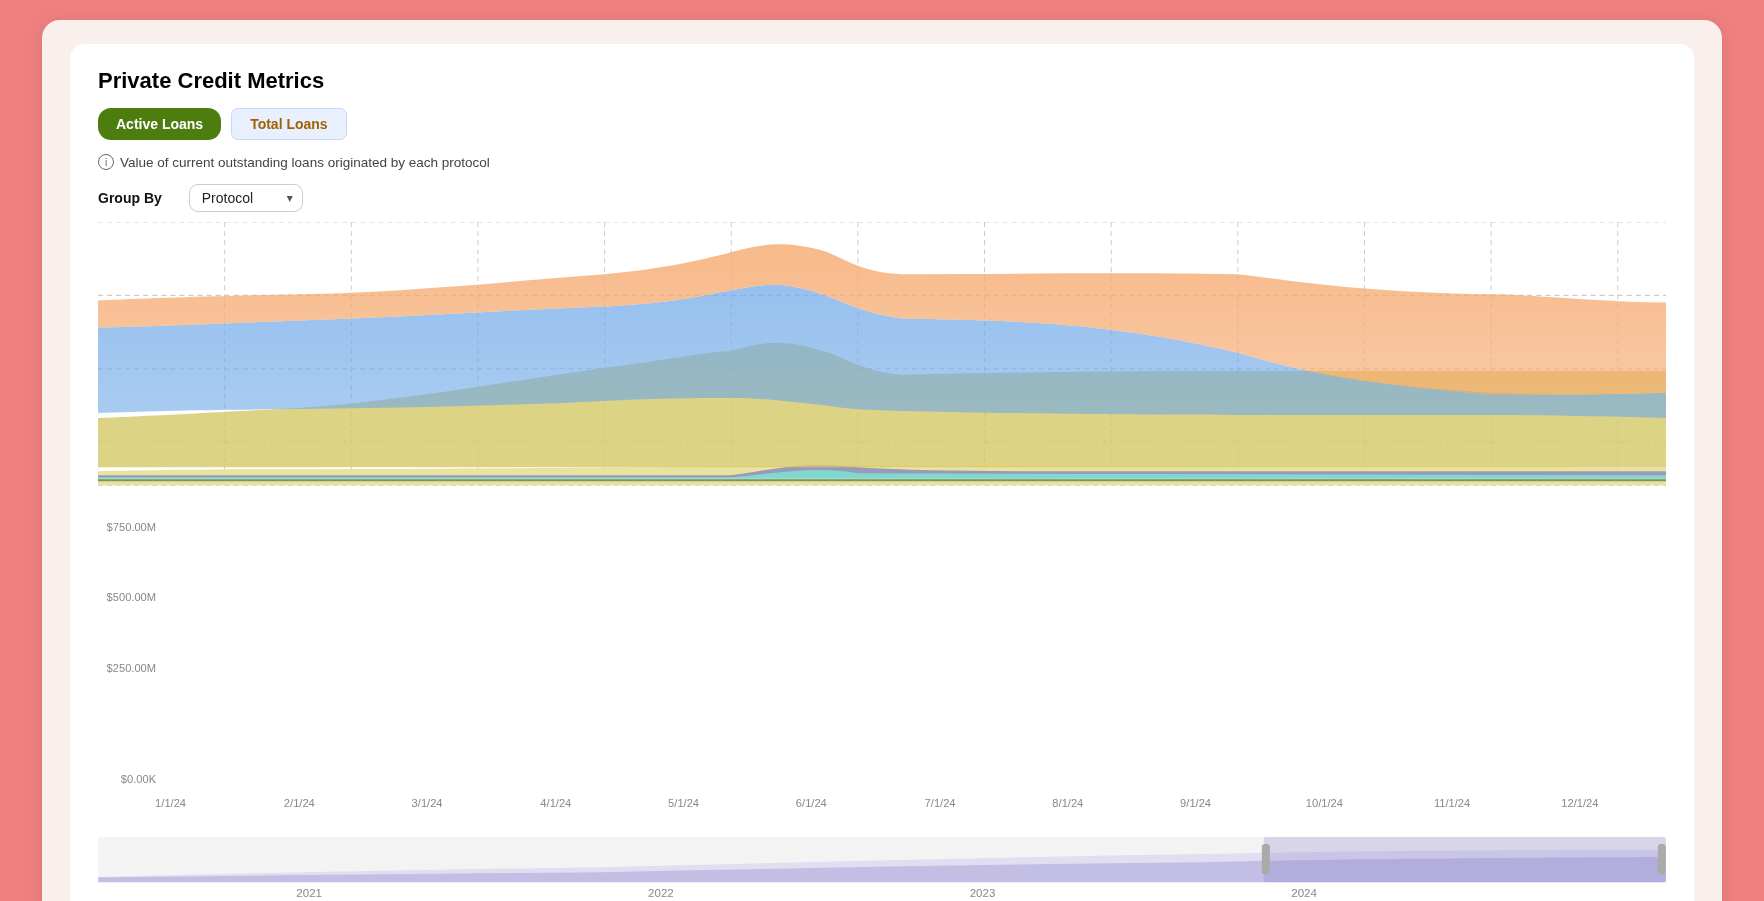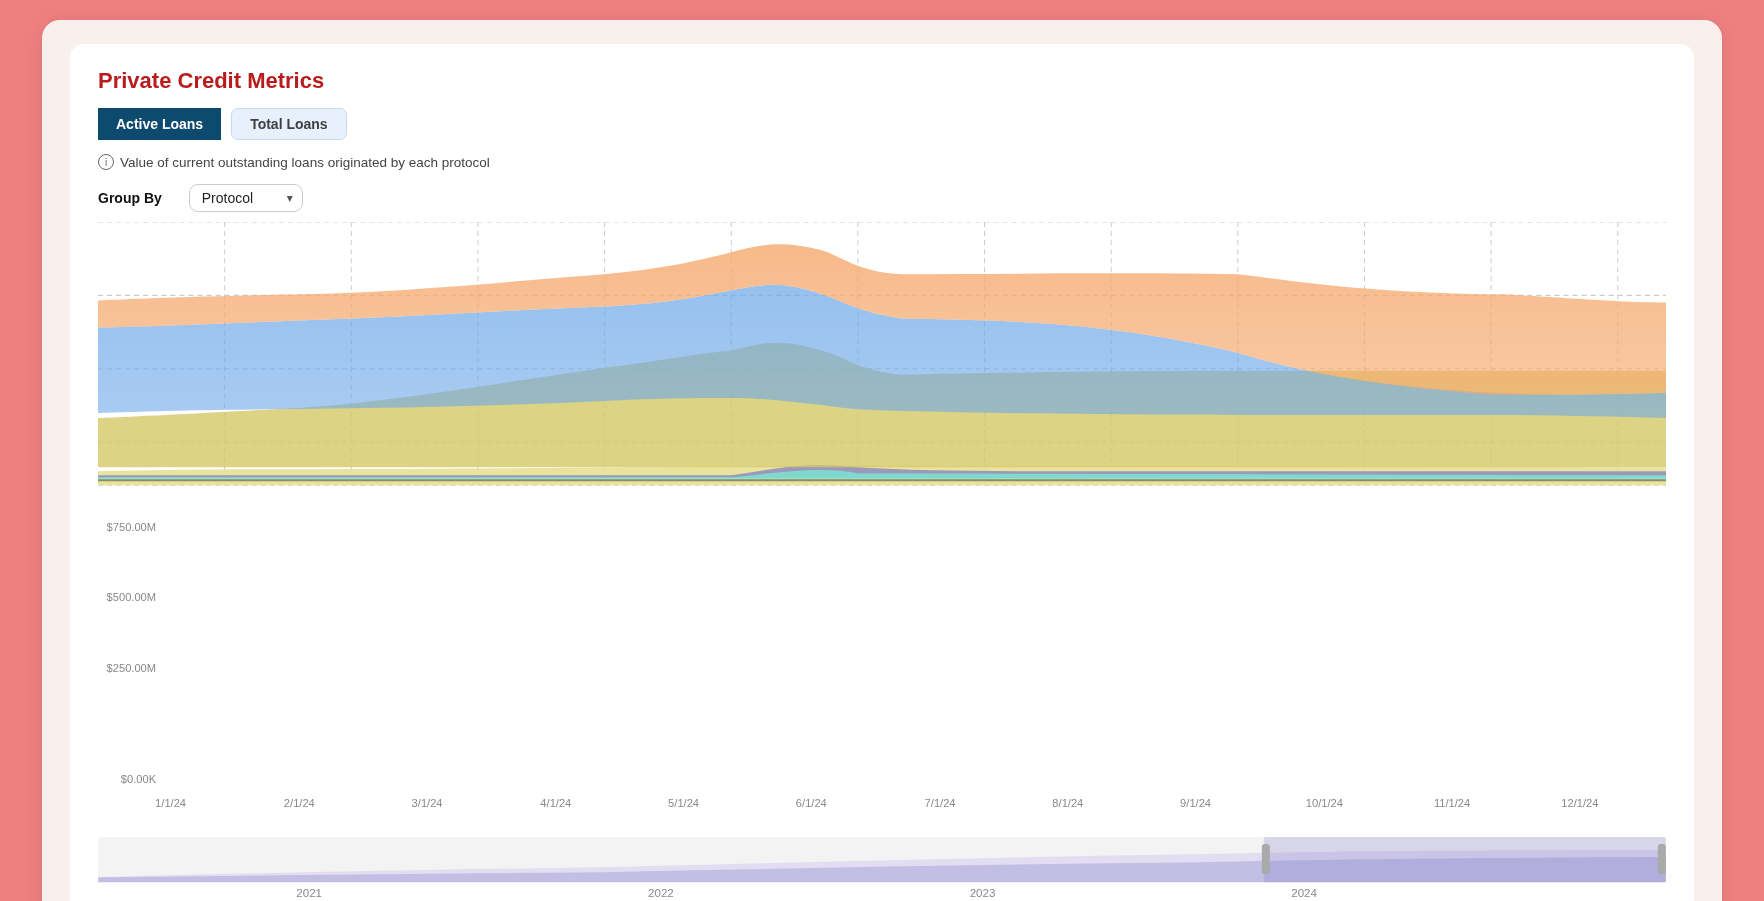--- a/index.html
+++ b/index.html
@@ -22,41 +22,41 @@
     }
     .main-card {
       background: #fff;
       border-radius: 14px;
       padding: 24px 28px 20px 28px;
       margin-bottom: 18px;
     }
     .page-title {
       font-size: 22px;
       font-weight: 700;
-      color: #b91c1c;
+      color: #000000;
       margin-bottom: 14px;
     }
     .btn-group {
       display: flex;
       gap: 10px;
       margin-bottom: 14px;
     }
     .btn-active {
-      background: #0c4a6e;
+      background: #4d7c0f;
       color: #fff;
       border: none;
-      border-radius: 0;
+      border-radius: 13px;
       padding: 7px 18px;
       font-size: 14px;
       font-weight: 600;
       cursor: pointer;
     }
     .btn-inactive {
       background: #e8f0fe;
-      color: #404040;
+      color: #a16207;
       border: 1px solid #c7d7f9;
       border-radius: 7px;
       padding: 7px 18px;
       font-size: 14px;
       font-weight: 600;
       cursor: pointer;
     }
     .subtitle {
       font-size: 13.5px;
       color: #444;

